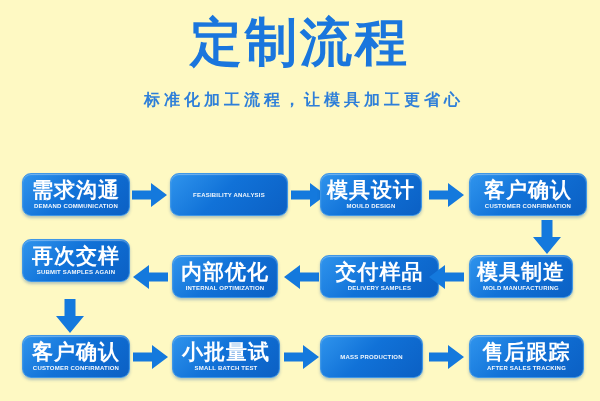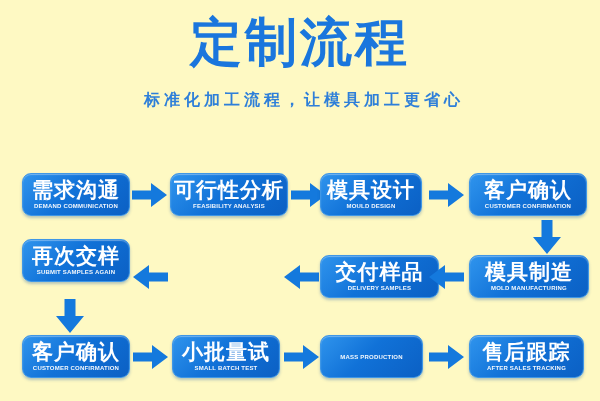--- a/index.html
+++ b/index.html
@@ -29,21 +29,21 @@
   .step .zh{font-size:21px;font-weight:700;line-height:22px;letter-spacing:1px;white-space:nowrap;}
   .step .en{font-size:6px;font-weight:700;line-height:7px;margin-top:2px;letter-spacing:.2px;white-space:nowrap;opacity:.95;}
   
   .r1c1{top:173px;left:22px;width:108px}
   .r1c2{top:173px;left:170px;width:118px}
   .r1c3{top:173px;left:320px;width:102px}
   .r1c4{top:173px;left:469px;width:118px}
   .r2c1{top:239px;left:22px;width:108px}
   .r2c2{top:255px;left:172px;width:106px}
   .r2c3{top:255px;left:320px;width:119px}
-  .r2c4{top:255px;left:469px;width:120px}
+  .r2c4{top:255px;left:469px;width:104px}
   .r3c1{top:335px;left:22px;width:108px}
   .r3c2{top:335px;left:172px;width:108px}
   .r3c3{top:335px;left:320px;width:103px}
   .r3c4{top:335px;left:469px;width:115px}
   
   .arrow{position:absolute;display:block;}
   .arrow polygon{fill:#1479dd;}
   .a-r1-1{left:132px;top:182px}
   .a-r1-2{left:291px;top:182px}
   .a-r1-3{left:429px;top:182px}
@@ -65,21 +65,20 @@
   <p class="subtitle">标准化加工流程，让模具加工更省心</p>
 
   <div class="step r1c1">
     <div class="zh">需求沟通</div>
     <div class="en">DEMAND COMMUNICATION</div>
   </div>
   <svg class="arrow a-r1-1" width="35" height="26">
       <polygon points="0,8.5 19,8.5 19,1 35,13 19,25 19,17.5 0,17.5"></polygon>
     </svg>
   <div class="step r1c2">
-    <div class="zh">可行性分析</div>
     <div class="en">FEASIBILITY ANALYSIS</div>
   </div>
   <svg class="arrow a-r1-2" width="35" height="26">
       <polygon points="0,8.5 19,8.5 19,1 35,13 19,25 19,17.5 0,17.5"></polygon>
     </svg>
   <div class="step r1c3">
     <div class="zh">模具设计</div>
     <div class="en">MOULD DESIGN</div>
   </div>
   <svg class="arrow a-r1-3" width="35" height="26">
@@ -94,20 +93,24 @@
       <polygon points="8.5,0 19.5,0 19.5,17 28,17 14,34 0,17 8.5,17"></polygon>
     </svg>
 
   <div class="step r2c1">
     <div class="zh">再次交样</div>
     <div class="en">SUBMIT SAMPLES AGAIN</div>
   </div>
   <svg class="arrow a-r2-1" width="35" height="26">
       <polygon points="35,8.5 16,8.5 16,1 0,13 16,25 16,17.5 35,17.5"></polygon>
     </svg>
+  <div class="step r2c2">
+    <div class="zh">内部优化</div>
+    <div class="en">INTERNAL OPTIMIZATION</div>
+  </div>
   <svg class="arrow a-r2-2" width="35" height="26">
       <polygon points="35,8.5 16,8.5 16,1 0,13 16,25 16,17.5 35,17.5"></polygon>
     </svg>
   <div class="step r2c3">
     <div class="zh">交付样品</div>
     <div class="en">DELIVERY SAMPLES</div>
   </div>
   <svg class="arrow a-r2-3" width="35" height="26">
       <polygon points="35,8.5 16,8.5 16,1 0,13 16,25 16,17.5 35,17.5"></polygon>
     </svg>

